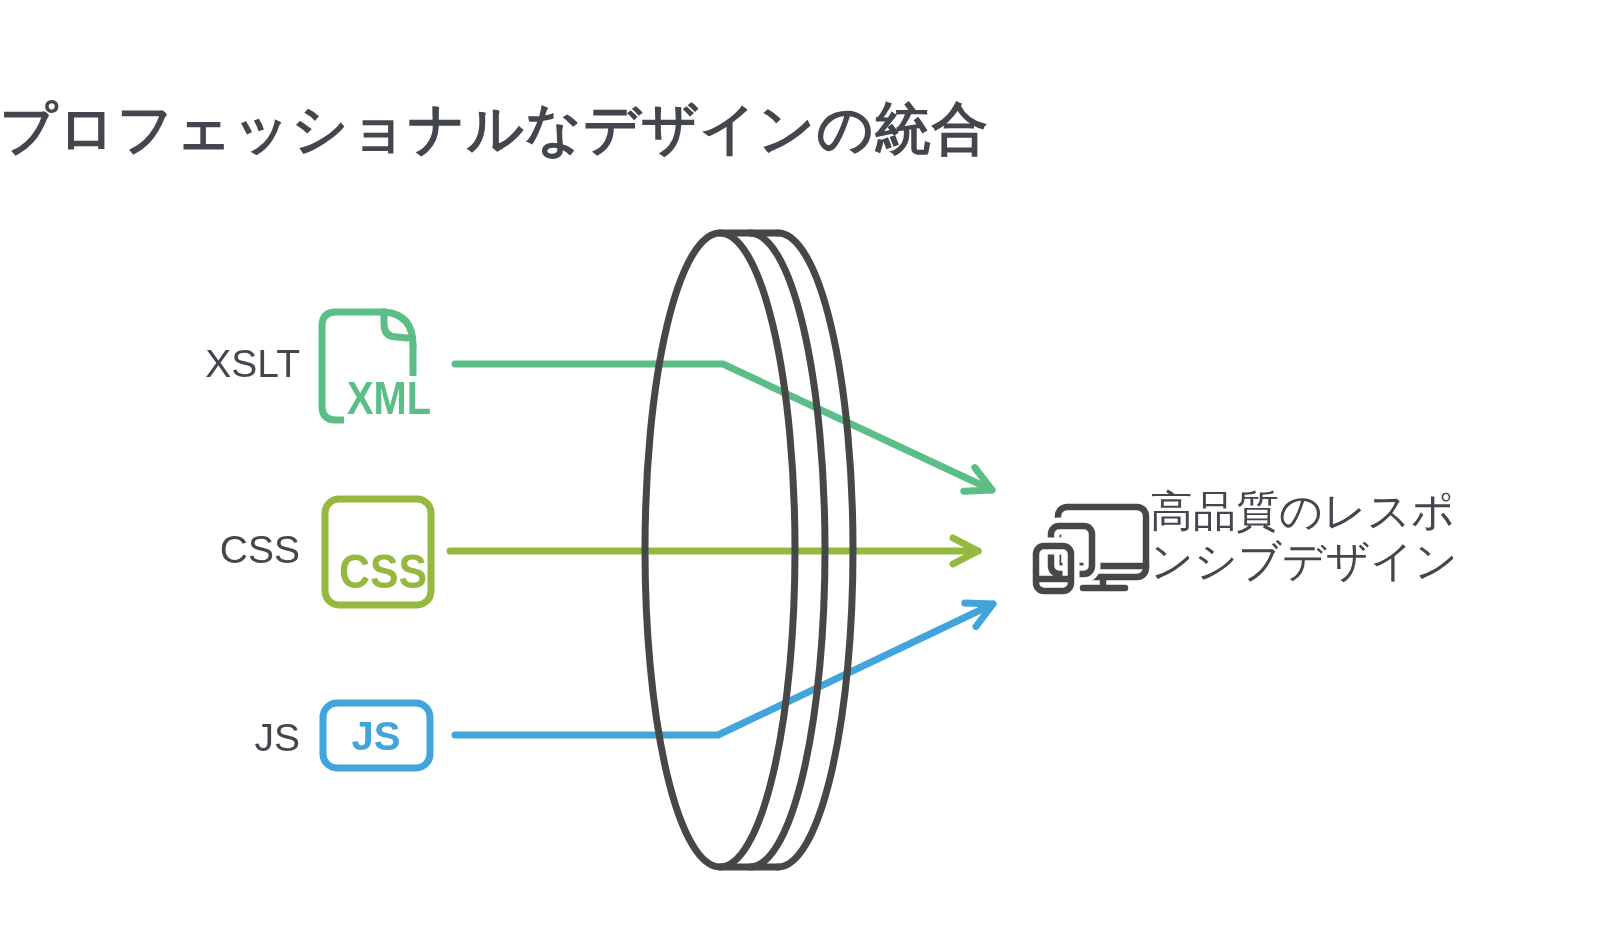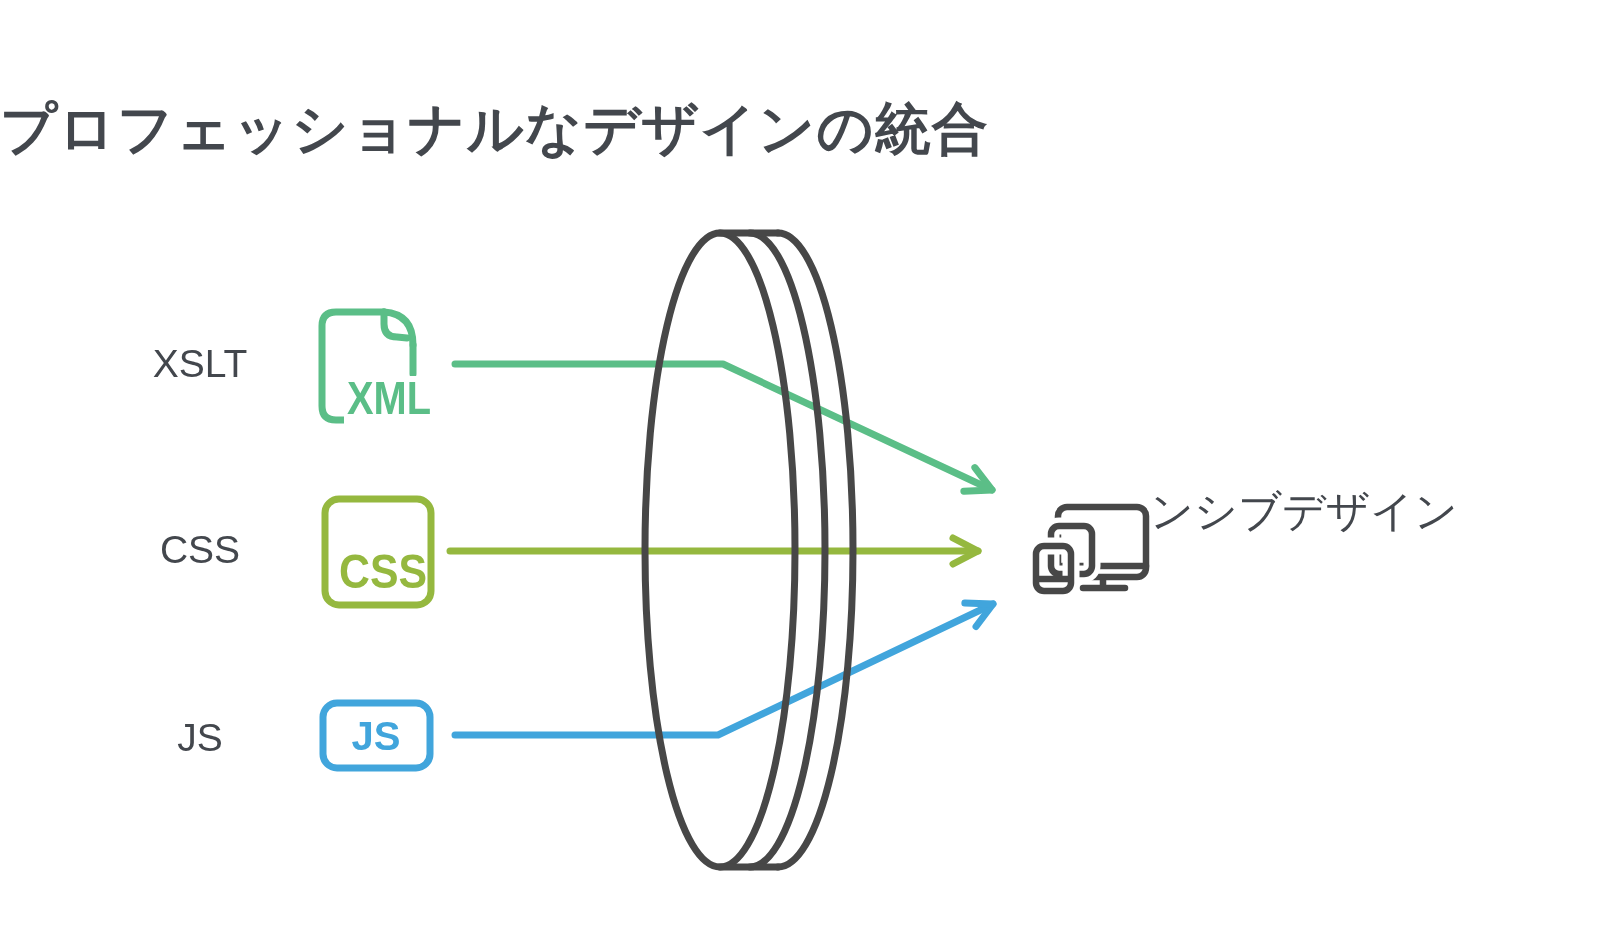--- a/index.html
+++ b/index.html
@@ -6,21 +6,21 @@
   body{
     width:1600px;height:950px;background:#ffffff;position:relative;overflow:hidden;
     font-family:"Liberation Sans", sans-serif;
   }
   .abs{position:absolute;}
   #title{
     left:0;top:92px;width:1552px;text-align:left;
     font-size:56px;font-weight:bold;color:#43474d;letter-spacing:1px;
   }
   .src-label{
-    left:100px;width:200px;text-align:center;
+    left:100px;width:200px;text-align:right;
     font-size:39px;color:#43474d;
   }
   #label-xslt{top:342px;}
   #label-css{top:528px;}
   #label-js{top:716px;}
   #output-label{
     left:1150px;top:486px;font-size:43px;line-height:50px;color:#43474d;
   }
   svg{position:absolute;left:0;top:0;}
   .dark{stroke:#474747;}
@@ -41,20 +41,21 @@
 </head>
 <body>
 
 <div id="title" class="abs">プロフェッショナルなデザインの統合</div>
 
 <div id="label-xslt" class="abs src-label">XSLT</div>
 <div id="label-css" class="abs src-label">CSS</div>
 <div id="label-js" class="abs src-label">JS</div>
 
 <div id="output-label" class="abs">
+  <div>高品質のレスポ</div>
   <div>ンシブデザイン</div>
 </div>
 
 <svg width="1600" height="950" viewBox="0 0 1600 950">
   <defs>
     <marker id="arrow-green" markerUnits="userSpaceOnUse" markerWidth="70" markerHeight="70" refX="0" refY="0" orient="auto">
       <path d="M -25 -13 L 0 0 L -25 13" class="green nofill stroke7"></path>
     </marker>
     <marker id="arrow-olive" markerUnits="userSpaceOnUse" markerWidth="70" markerHeight="70" refX="0" refY="0" orient="auto">
       <path d="M -25 -13 L 0 0 L -25 13" class="olive nofill stroke7"></path>

